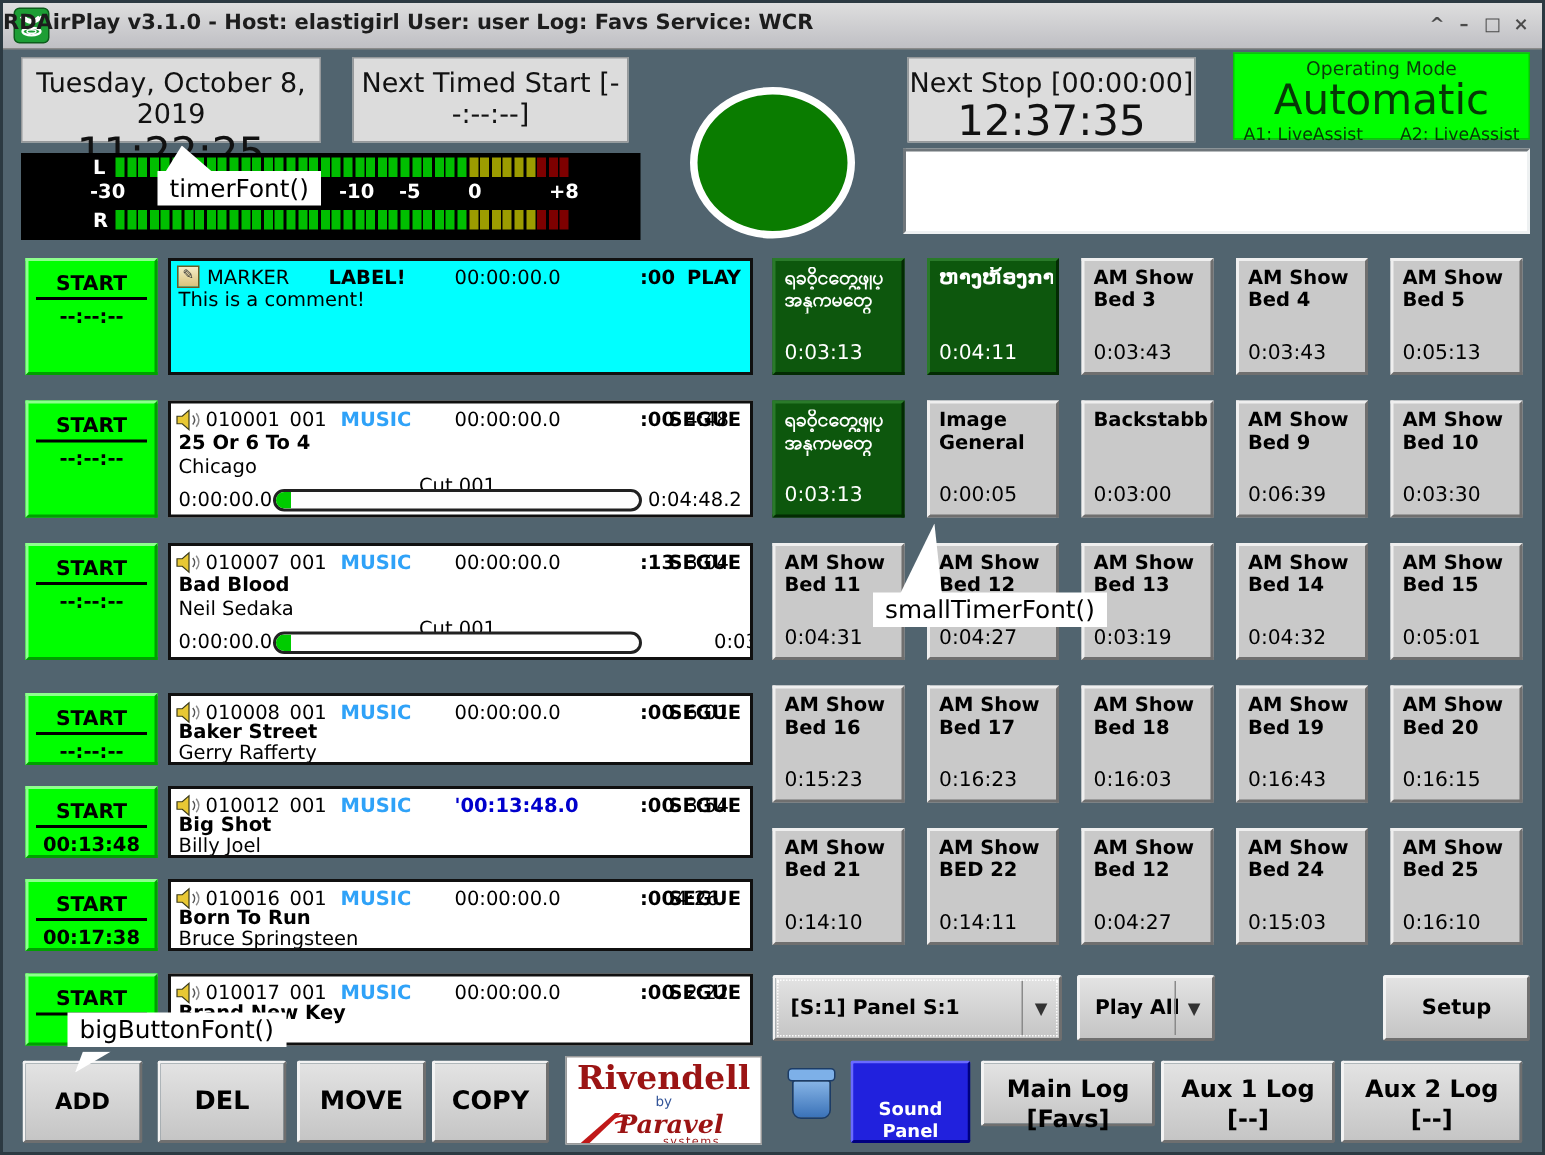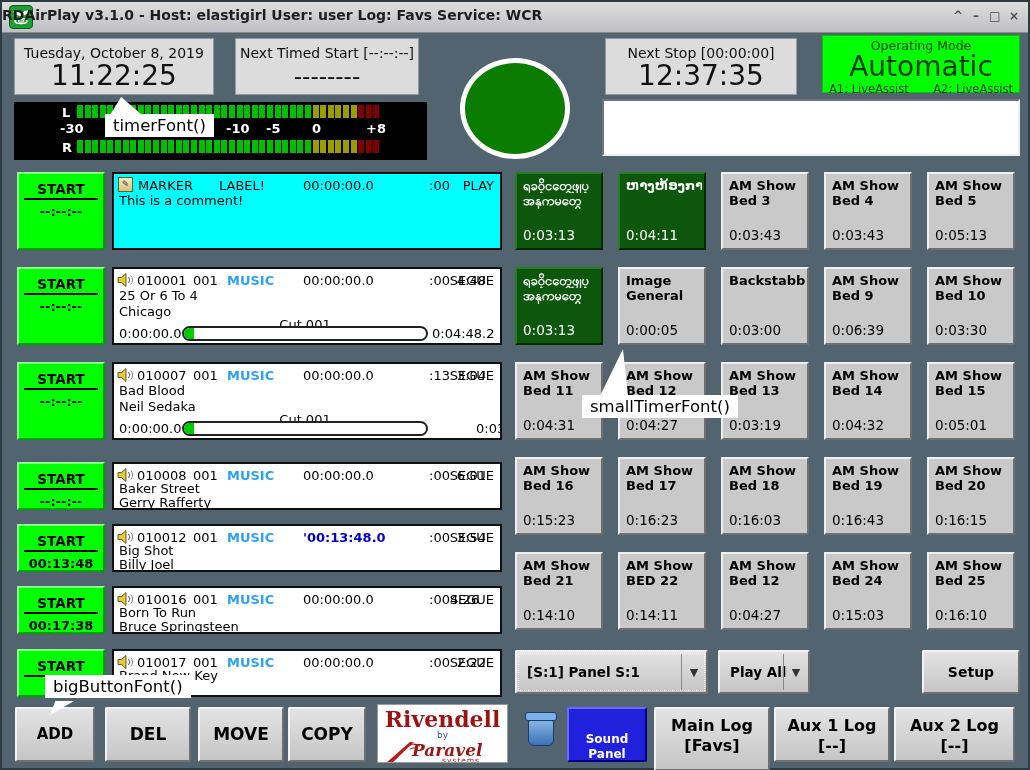--- a/index.html
+++ b/index.html
@@ -17,21 +17,21 @@
   #app-icon{position:absolute;left:7px;top:3px;width:24px;height:24px;
     background:#1d9e35;border:1px solid #0c5c1b;border-radius:4px;box-sizing:border-box;}
   #app-icon svg{position:absolute;left:1px;top:1px;}
   #title-text{position:absolute;left:0;right:0;top:5px;text-align:left;
     font-size:14px;font-weight:bold;color:#1d1d1d;}
   .win-btn{position:absolute;top:6px;width:16px;height:16px;text-align:center;
     font-size:12px;line-height:16px;color:#4a4a4a;font-weight:bold;}
   
   .info-panel{background:#dcdcdc;border:1px solid #96999b;box-sizing:border-box;
     text-align:center;color:#111;}
-  .info-label{font-size:14px;padding-top:6px;}
+  .info-label{font-size:18px;padding-top:6px;}
   .info-big{font-size:28px;line-height:30px;}
   #opmode{background:#00ff00;border:1px solid #09c309;box-sizing:border-box;text-align:center;color:#073807;}
   #opmode .t{font-size:12.5px;color:#0b3b0b;padding-top:2px;}
   #opmode .m{font-size:28px;line-height:28px;color:#063906;}
   #opmode .ab{display:flex;justify-content:space-between;padding:1px 6px 0 6px;font-size:11.5px;}
   #onair{border-radius:50%;background:#0a7c00;border:5px solid #fff;box-sizing:border-box;}
   #msgbox{background:#fff;border:2px solid;border-color:#6f767b #eef1f2 #eef1f2 #6f767b;box-sizing:border-box;}
   
   #meter{background:#000;}
   .meter-lbl{position:absolute;color:#fff;font-weight:bold;font-size:13px;}
@@ -44,21 +44,21 @@
   .start-btn{position:absolute;left:15px;width:88px;background:#00ff00;
     border:2px solid;border-color:#8dff8d #00a000 #00a000 #8dff8d;box-sizing:border-box;
     text-align:center;color:#000;cursor:pointer;}
   .start-lbl{display:inline-block;font-size:13.5px;font-weight:bold;
     border-bottom:2px solid #000;padding:3px 13px 1px 13px;margin-top:4px;}
   .start-time{font-size:13px;font-weight:bold;margin-top:4px;}
   .entry{position:absolute;left:110px;width:390px;background:#fff;
     border:2px solid #101010;box-sizing:border-box;overflow:hidden;}
   .entry.marker{background:#00ffff;}
   .f{position:absolute;font-size:13px;color:#000;white-space:nowrap;}
-  .bold{font-weight:normal;}
+  .bold{font-weight:bold;}
   .music-type{color:#2fa2f8;font-weight:bold;}
   .hard-time{color:#0000cc;font-weight:bold;}
   .pbar{position:absolute;height:15px;background:#fff;border:2px solid #222;
     border-radius:9px;box-sizing:border-box;overflow:hidden;}
   .pfill{position:absolute;left:0;top:0;bottom:0;width:10px;background:#00cc00;}
   
   .pad-btn{position:absolute;width:88px;height:78px;box-sizing:border-box;cursor:pointer;
     border:2px solid;overflow:hidden;}
   .pad-gray{background:#c9c9c9;border-color:#efefef #6f6f6f #6f6f6f #efefef;color:#000;}
   .pad-green{background:#0d570d;border-color:#2a7a2a #032b03 #032b03 #2a7a2a;color:#fff;}
@@ -272,21 +272,21 @@
     <div class="rim"></div>
       <div class="body"></div>
   </div>
 
   <div id="btn-soundpanel" class="gbtn" style="left:565px;top:705px;width:80px;height:55px;font-size:12px;padding-top:23px;text-align:center;">
       <div class="two">
         <div>Sound</div>
         <div>Panel</div>
       </div>
     </div>
-  <div class="gbtn" style="left:652px;top:705px;width:116px;height:64px;font-size:16px;padding-top:7px;">
+  <div class="gbtn" style="left:652px;top:705px;width:116px;height:44px;font-size:16px;padding-top:7px;">
       <div class="two">
         <div>Main Log</div>
         <div>[Favs]</div>
       </div>
     </div>
   <div class="gbtn" style="left:772px;top:705px;width:116px;height:55px;font-size:16px;padding-top:7px;">
       <div class="two">
         <div>Aux 1 Log</div>
         <div>[--]</div>
       </div>

